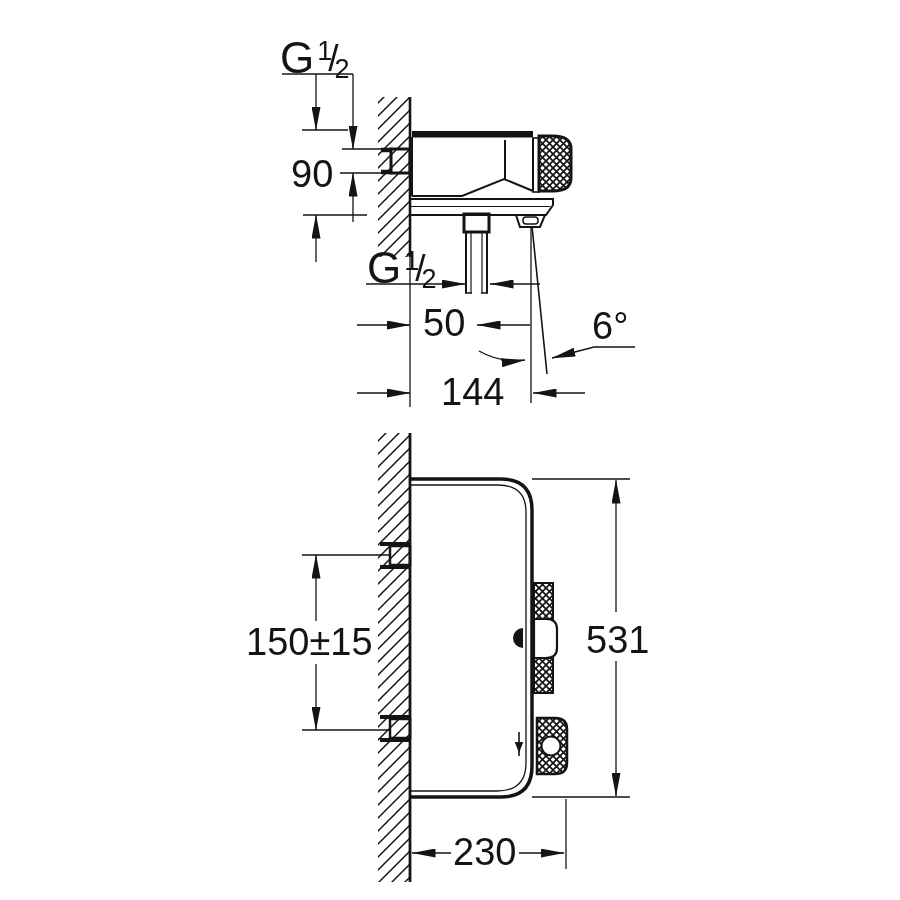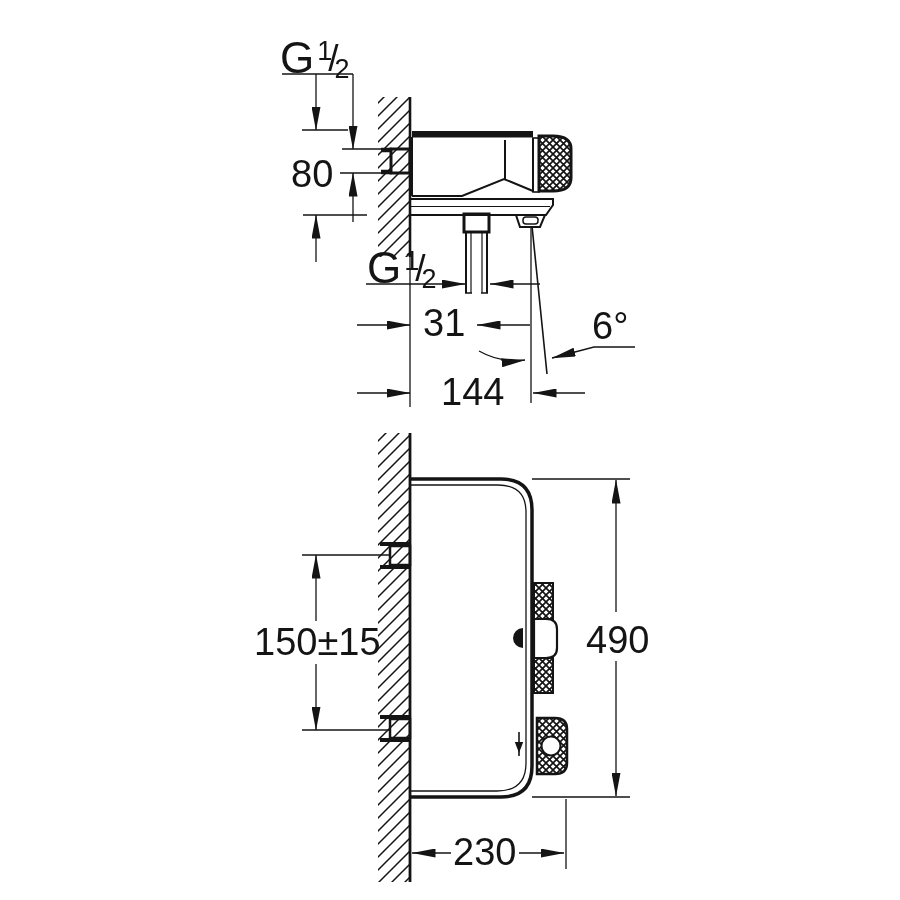--- a/index.html
+++ b/index.html
@@ -156,27 +156,27 @@
         <path d="M451,853 H412" marker-end="url(#arr)"></path>
         <path d="M519,853 H564" marker-end="url(#arr)"></path>
       </g>
     </g>
   </svg>
 
   <div class="glabel" style="left:280px;top:33px">
     <span class="g">G</span><span class="num">1</span><span class="sl">/</span><span class="den">2</span>
   </div>
 
-  <div class="dim" style="left:291px;top:154px">80</div>
+  <div class="dim" style="left:291px;top:154px">90</div>
 
   <div class="glabel" style="left:367px;top:243px">
     <span class="g">G</span><span class="num">1</span><span class="sl">/</span><span class="den">2</span>
   </div>
 
-  <div class="dim" style="left:423px;top:303px">31</div>
+  <div class="dim" style="left:423px;top:303px">50</div>
   <div class="dim" style="left:592px;top:306px">6°</div>
   <div class="dim" style="left:441px;top:372px">144</div>
 
-  <div class="dim" style="left:254px;top:622px">150±15</div>
-  <div class="dim" style="left:586px;top:620px">490</div>
+  <div class="dim" style="left:246px;top:622px">150±15</div>
+  <div class="dim" style="left:586px;top:620px">531</div>
   <div class="dim" style="left:453px;top:832px">230</div>
 
 </div>
 
 </body></html>

